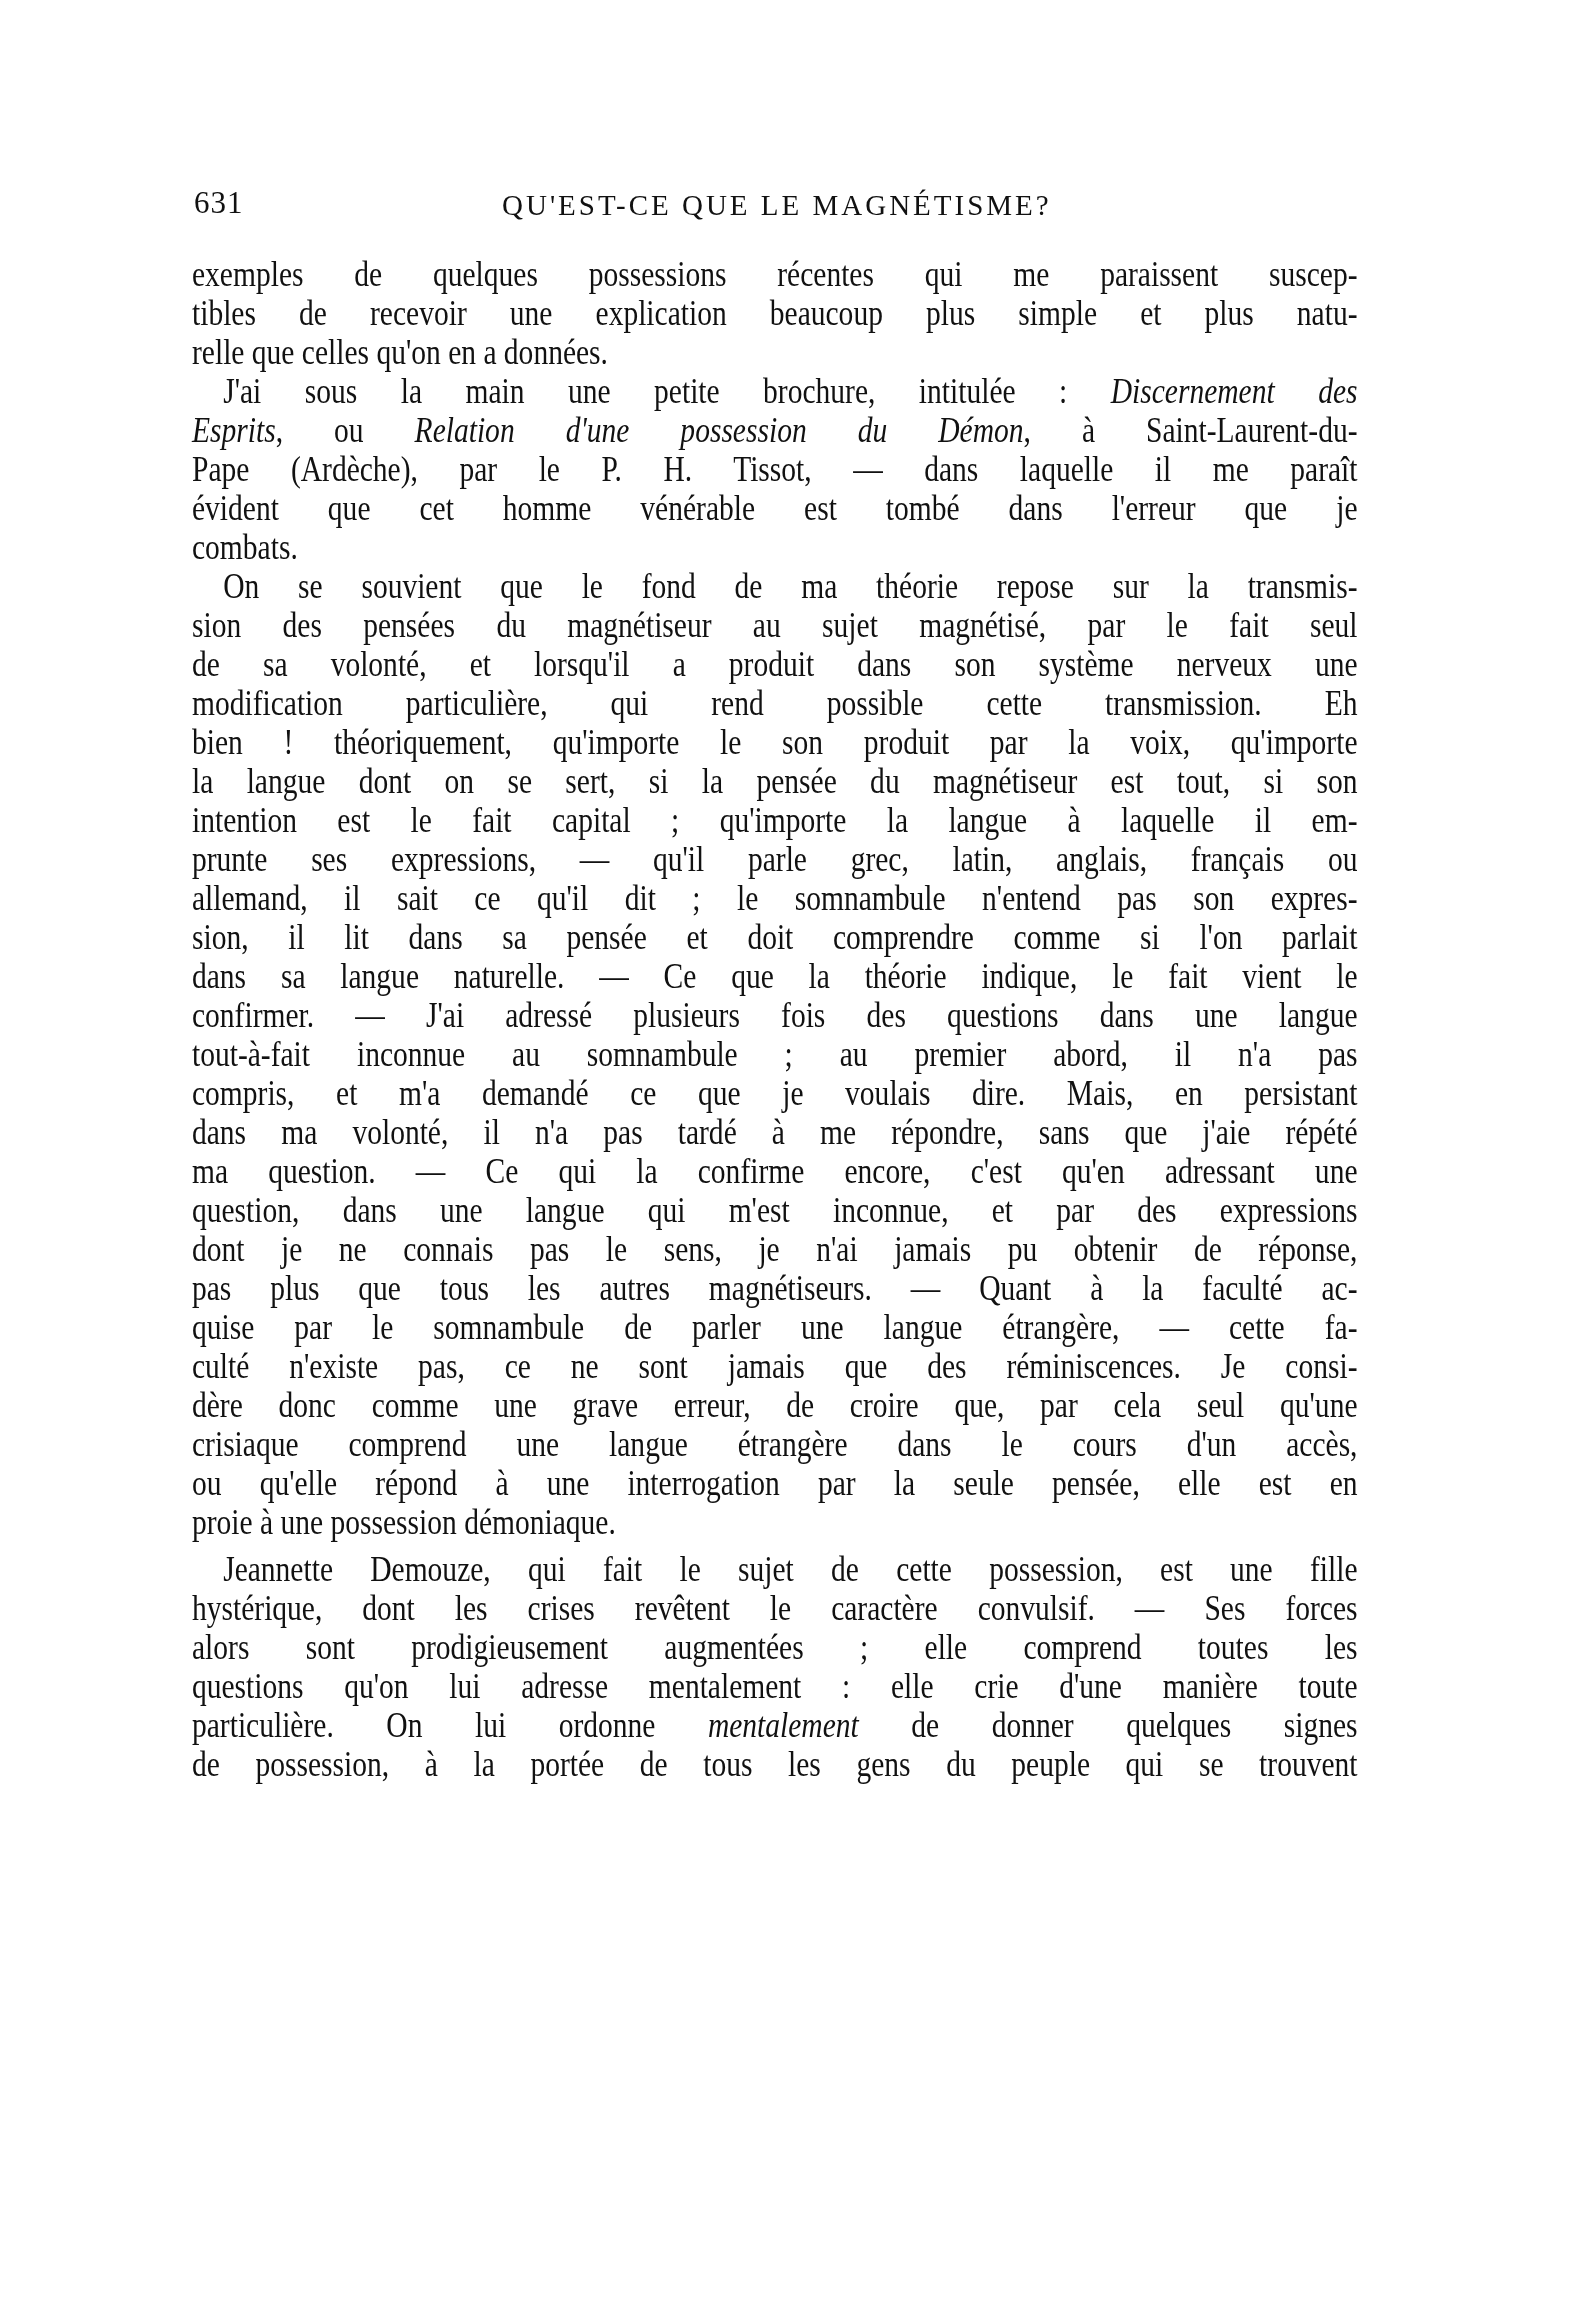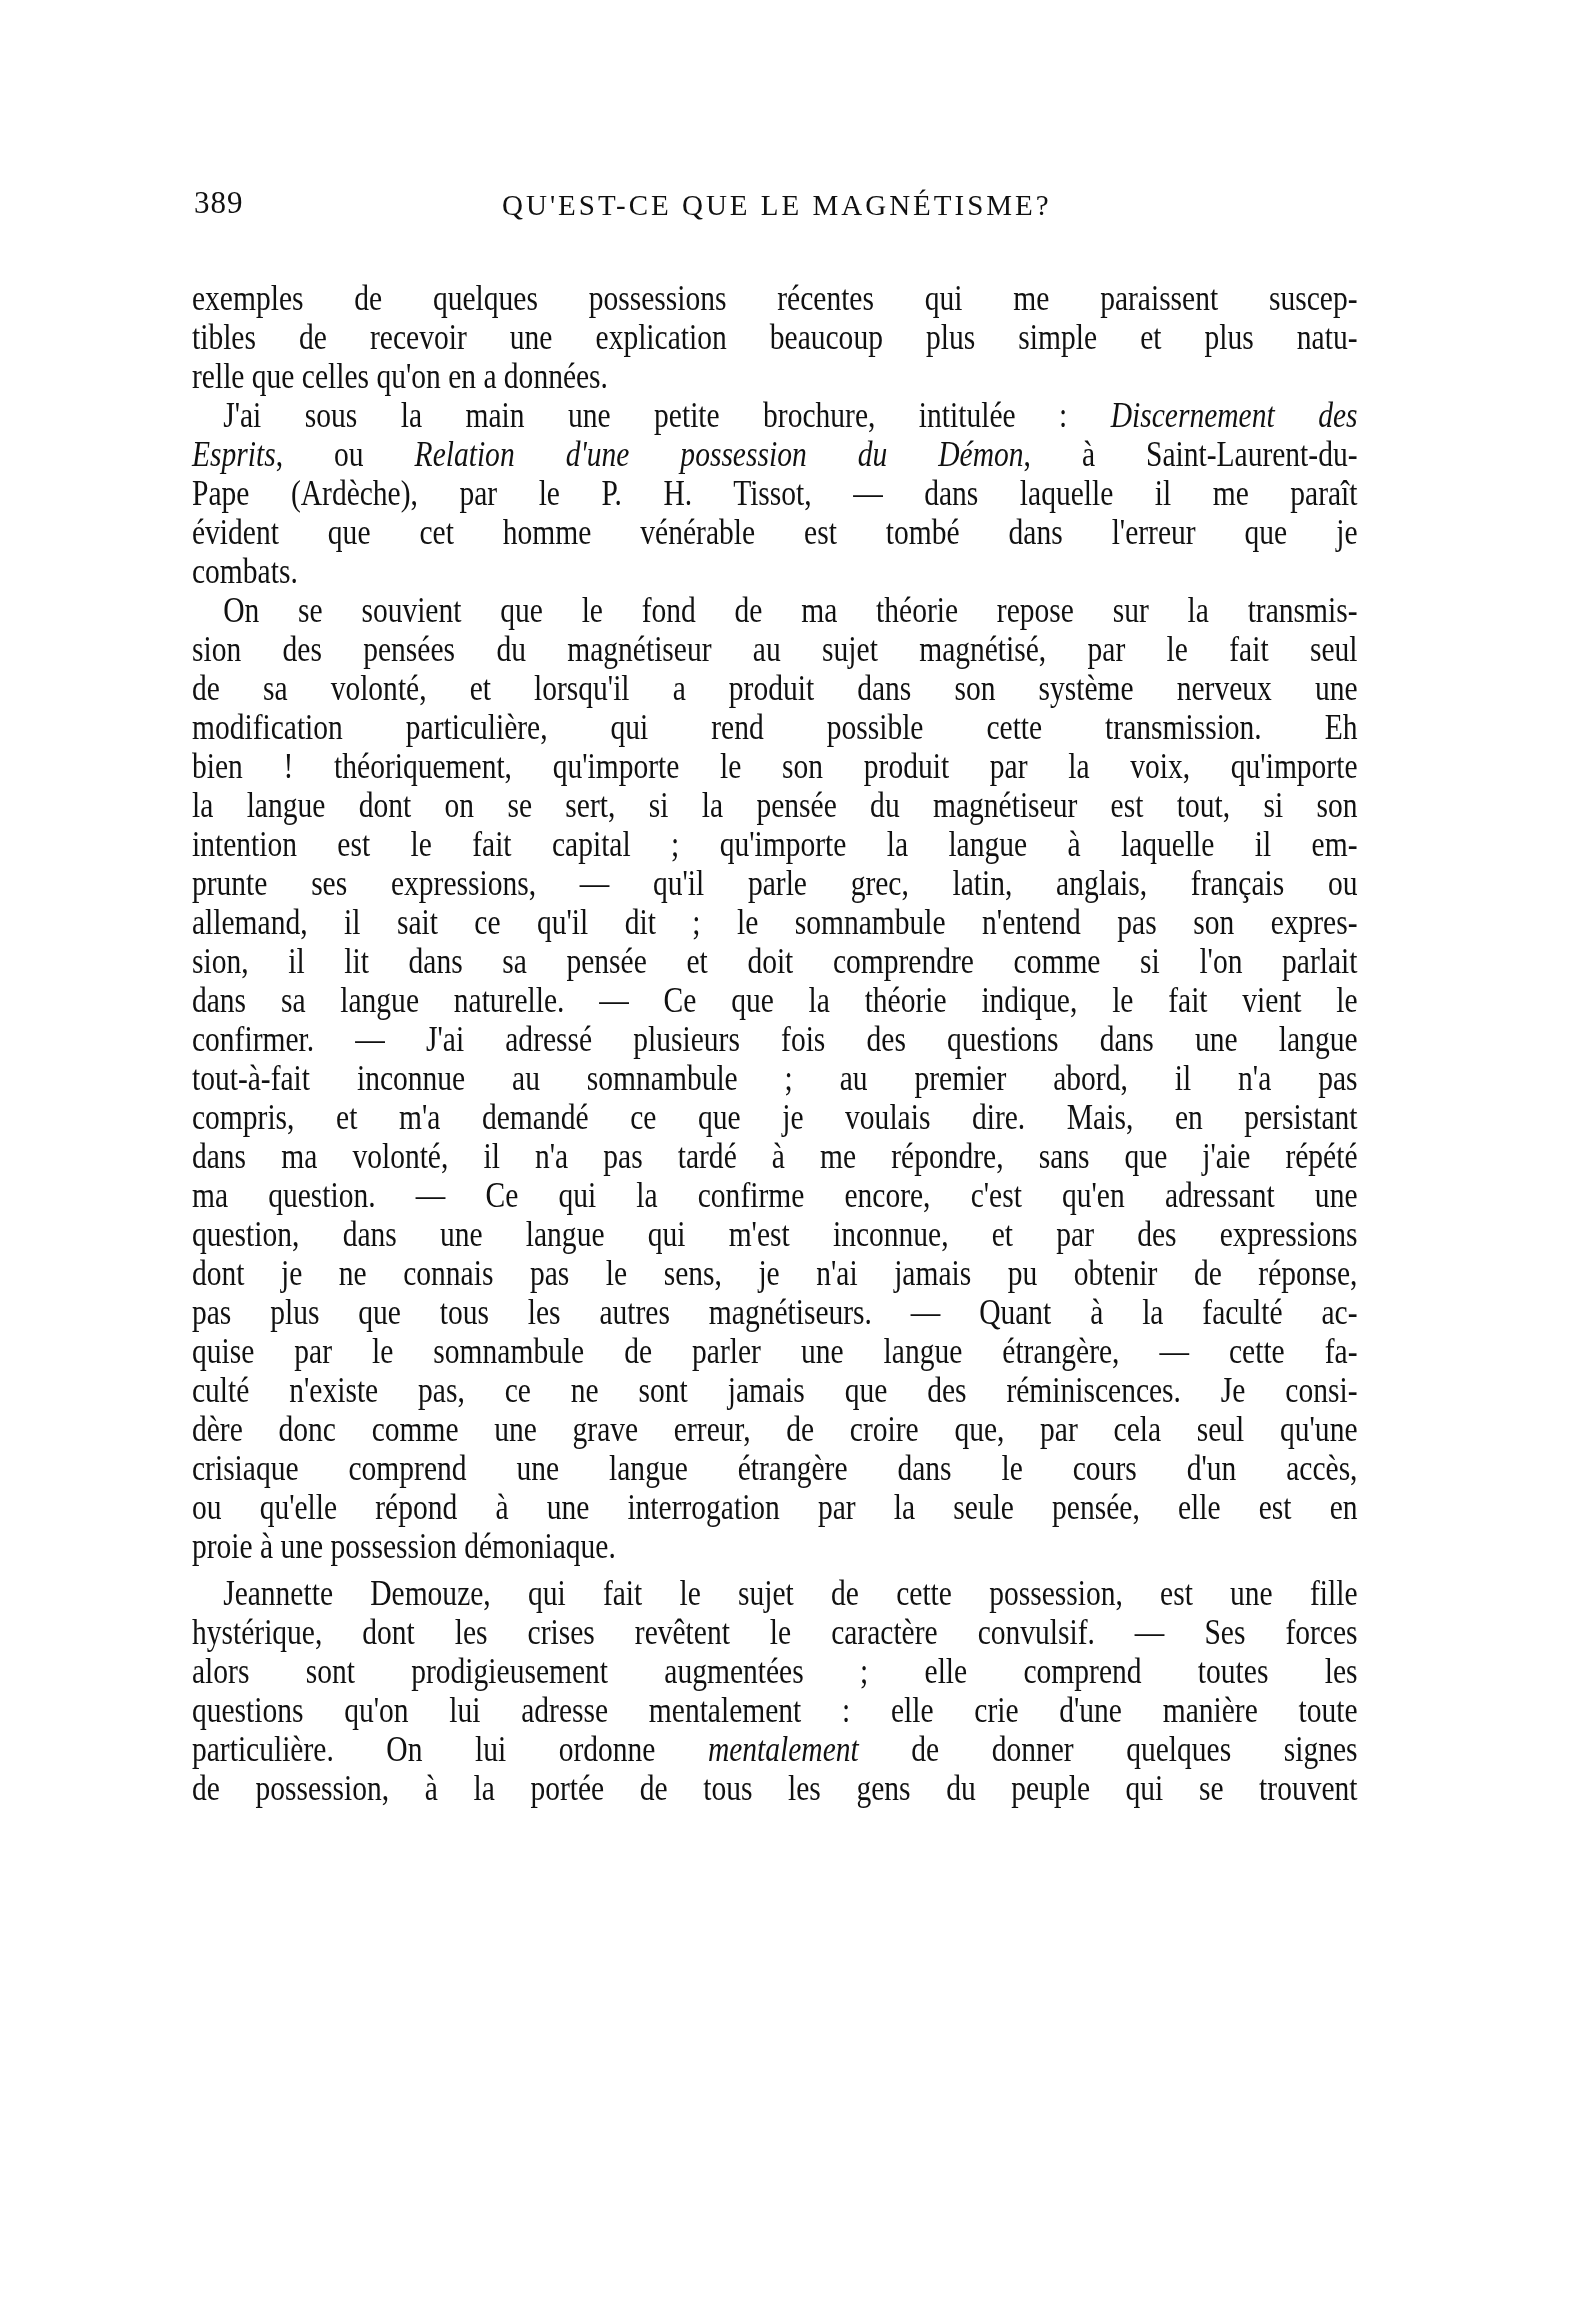--- a/index.html
+++ b/index.html
@@ -13,39 +13,39 @@
     position: absolute; top: 185px; left: 194px; width: 1184px; height: 40px;
   }
   .page-number {
     position: absolute; left: 0; top: 0; font-size: 31px; letter-spacing: 1px;
   }
   .running-title {
     position: absolute; left: 308px; top: 4px; font-size: 29px;
     letter-spacing: 3px; font-variant: small-caps; text-transform: uppercase;
   }
   .body-text {
-    position: absolute; top: 255px; left: 192px; width: 1166px; margin-top: 24px;
+    position: absolute; top: 255px; left: 192px; width: 1166px;
   }
   .line {
     font-size: 36px; line-height: 39px; height: 39px;
     text-align: justify; text-align-last: justify; white-space: nowrap;
     transform: scaleX(0.82); transform-origin: left top; width: 121.9%;
     overflow: visible;
   }
   .line.last { text-align-last: left; }
   .line.indent { text-indent: 38px; }
   .para-gap { height: 8px; }
   .it { font-style: italic; }
 </style>
 </head>
 <body>
 
 <div class="page">
   <div class="running-head">
-    <span class="page-number">389</span>
+    <span class="page-number">631</span>
     <span class="running-title">Qu'est-ce que le magnétisme?</span>
   </div>
 
   <div class="body-text">
 
     <div class="paragraph">
       <div class="line">exemples de quelques possessions récentes qui me paraissent suscep-</div>
       <div class="line">tibles de recevoir une explication beaucoup plus simple et plus natu-</div>
       <div class="line last">relle que celles qu'on en a données.</div>
     </div>

